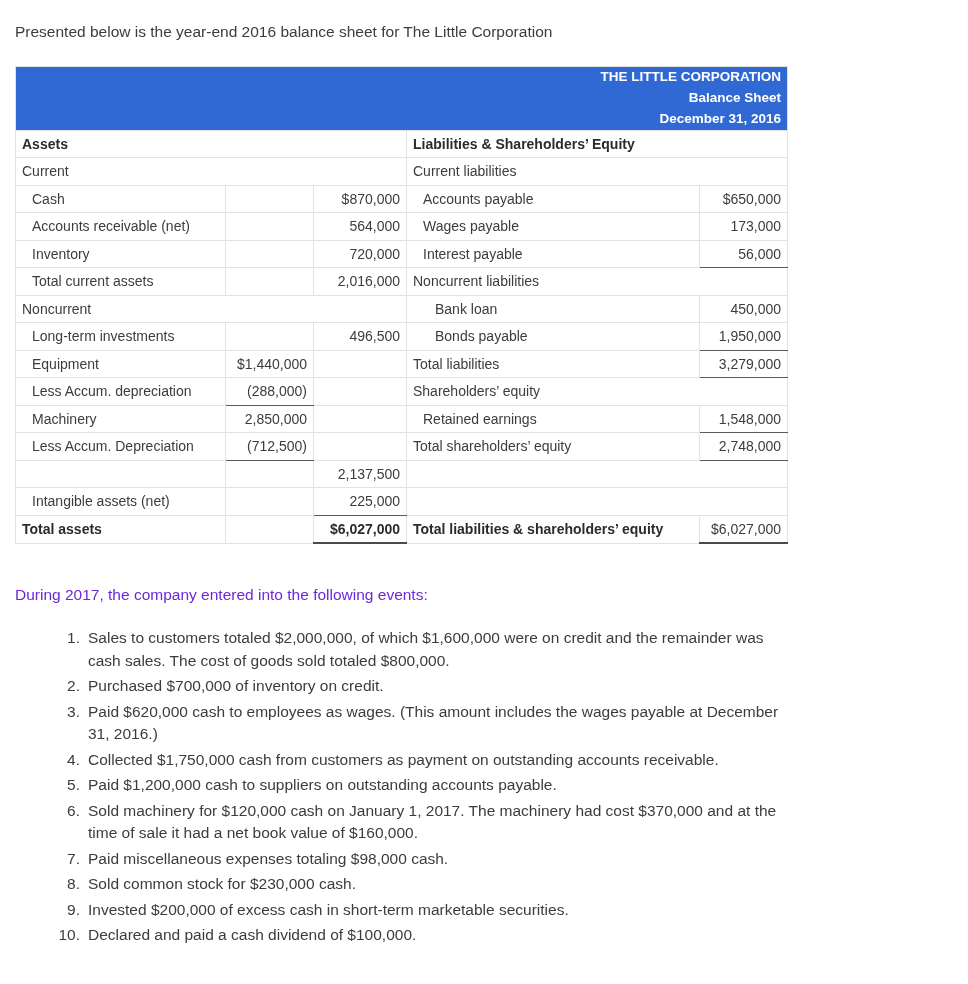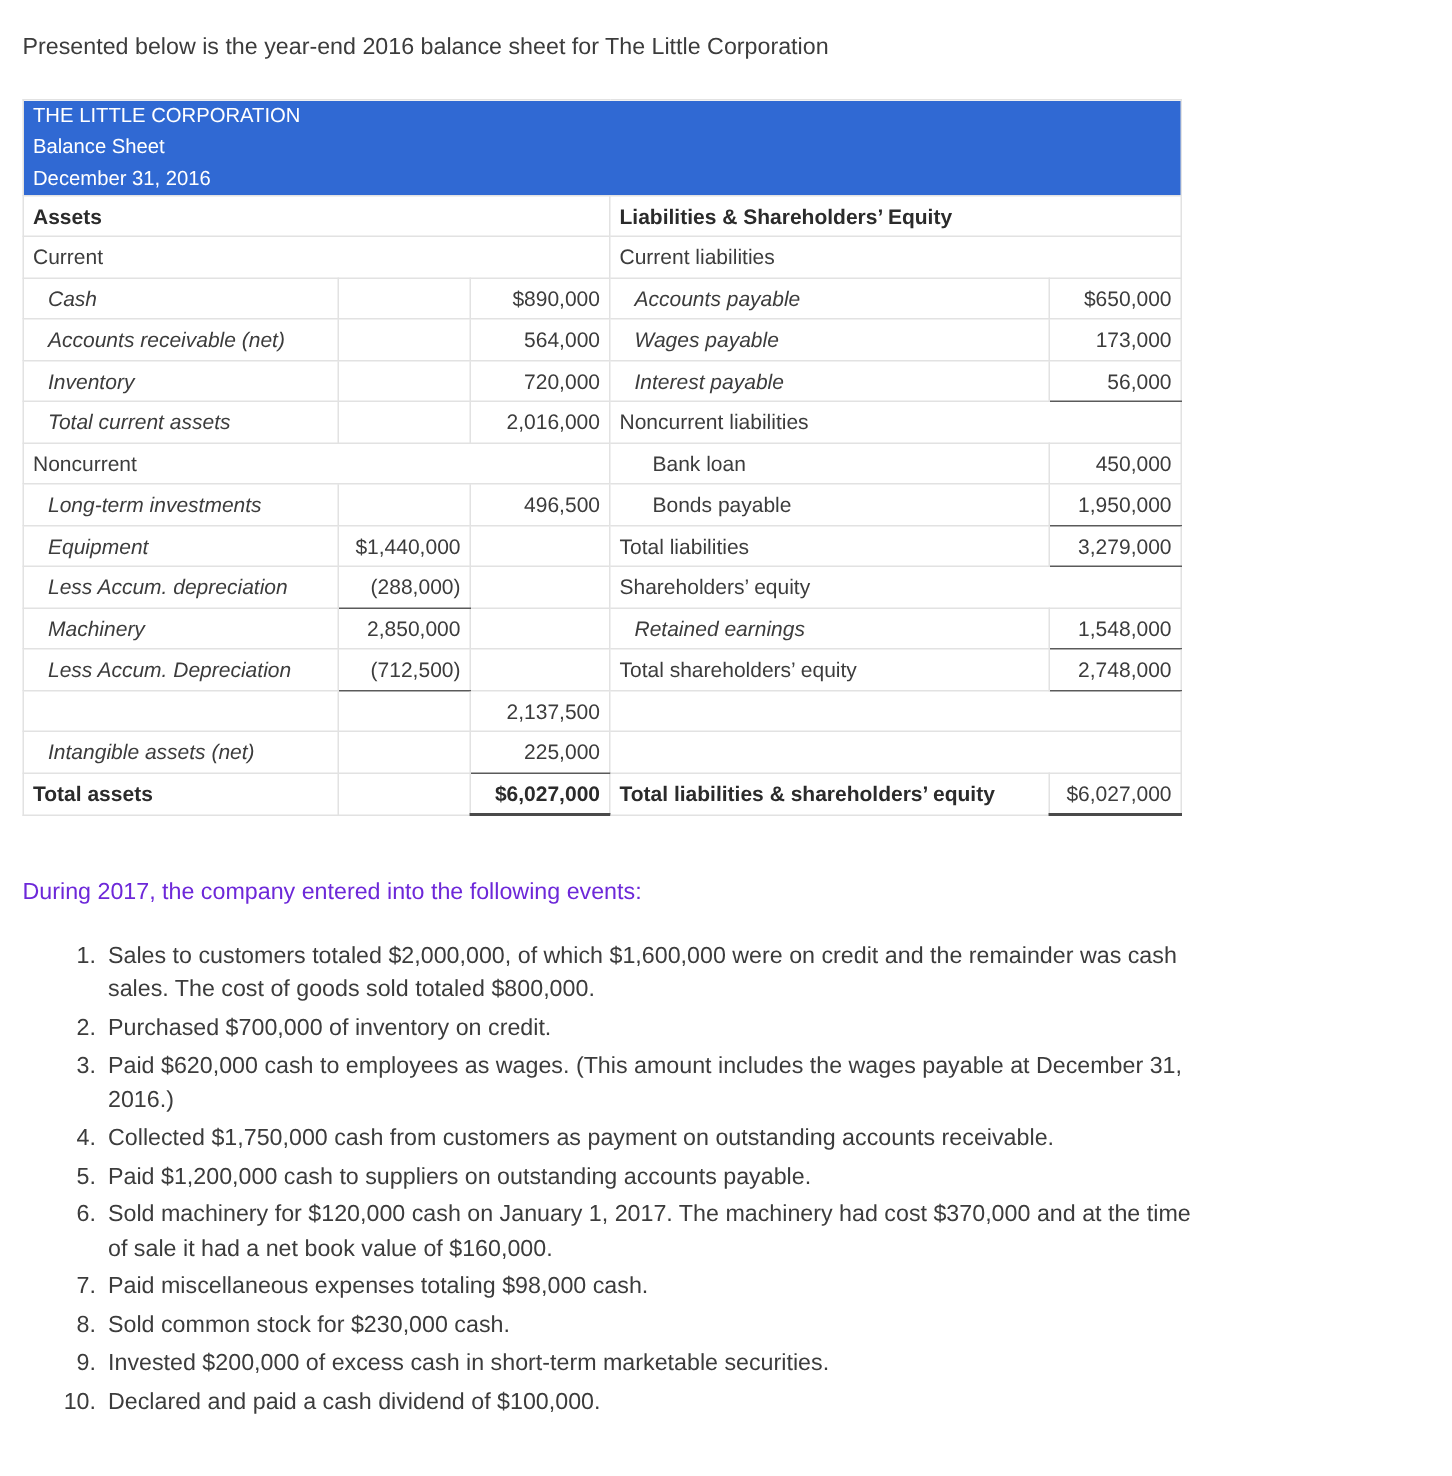--- a/index.html
+++ b/index.html
@@ -60,43 +60,43 @@
   col.c-lmid   { width: 88px; }
   col.c-lval   { width: 93px; }
   col.c-rlabel { width: 293px; }
   col.c-rval   { width: 88px; }
 
   
   td.banner {
     background: #3069d3;
     border: 1px solid #3069d3;
     color: #ffffff;
-    text-align: left;
-    font-weight: normal;
+    text-align: right;
+    font-weight: bold;
     font-size: 13.5px;
     height: auto;
     padding: 8px 6px 10px 6px;
     line-height: 1.55;
   }
   .banner-line { display: block; }
 
   
   .num { text-align: right; }
   .b   { font-weight: bold; color: #2b2b2b; }
-  .ind1 { padding-left: 16px !important; font-style: italic; }
+  .ind1 { padding-left: 16px !important; }
   .ind2 { padding-left: 28px !important; }
   .rule-bottom { border-bottom: 1.6px solid #5a5a5a !important; }
   .grand {
     border-top: 1.6px solid #5a5a5a !important;
     border-bottom: 2.5px solid #4a4a4a !important;
   }
 
   
   ol.events {
-    margin: 0;
+    margin: 16px;
     padding: 0 14px 0 0;
     list-style: none;
     counter-reset: ev;
     font-size: 15.5px;
     line-height: 1.45;
     color: #3c3c3c;
   }
   ol.events > li {
     counter-increment: ev;
     position: relative;
@@ -144,21 +144,21 @@
         </tr>
 
         <tr>
           <td colspan="3">Current</td>
           <td colspan="2">Current liabilities</td>
         </tr>
 
         <tr>
           <td class="ind1">Cash</td>
           <td></td>
-          <td class="num">$890,000</td>
+          <td class="num">$870,000</td>
           <td class="ind1">Accounts payable</td>
           <td class="num">$650,000</td>
         </tr>
 
         <tr>
           <td class="ind1">Accounts receivable (net)</td>
           <td></td>
           <td class="num">564,000</td>
           <td class="ind1">Wages payable</td>
           <td class="num">173,000</td>

